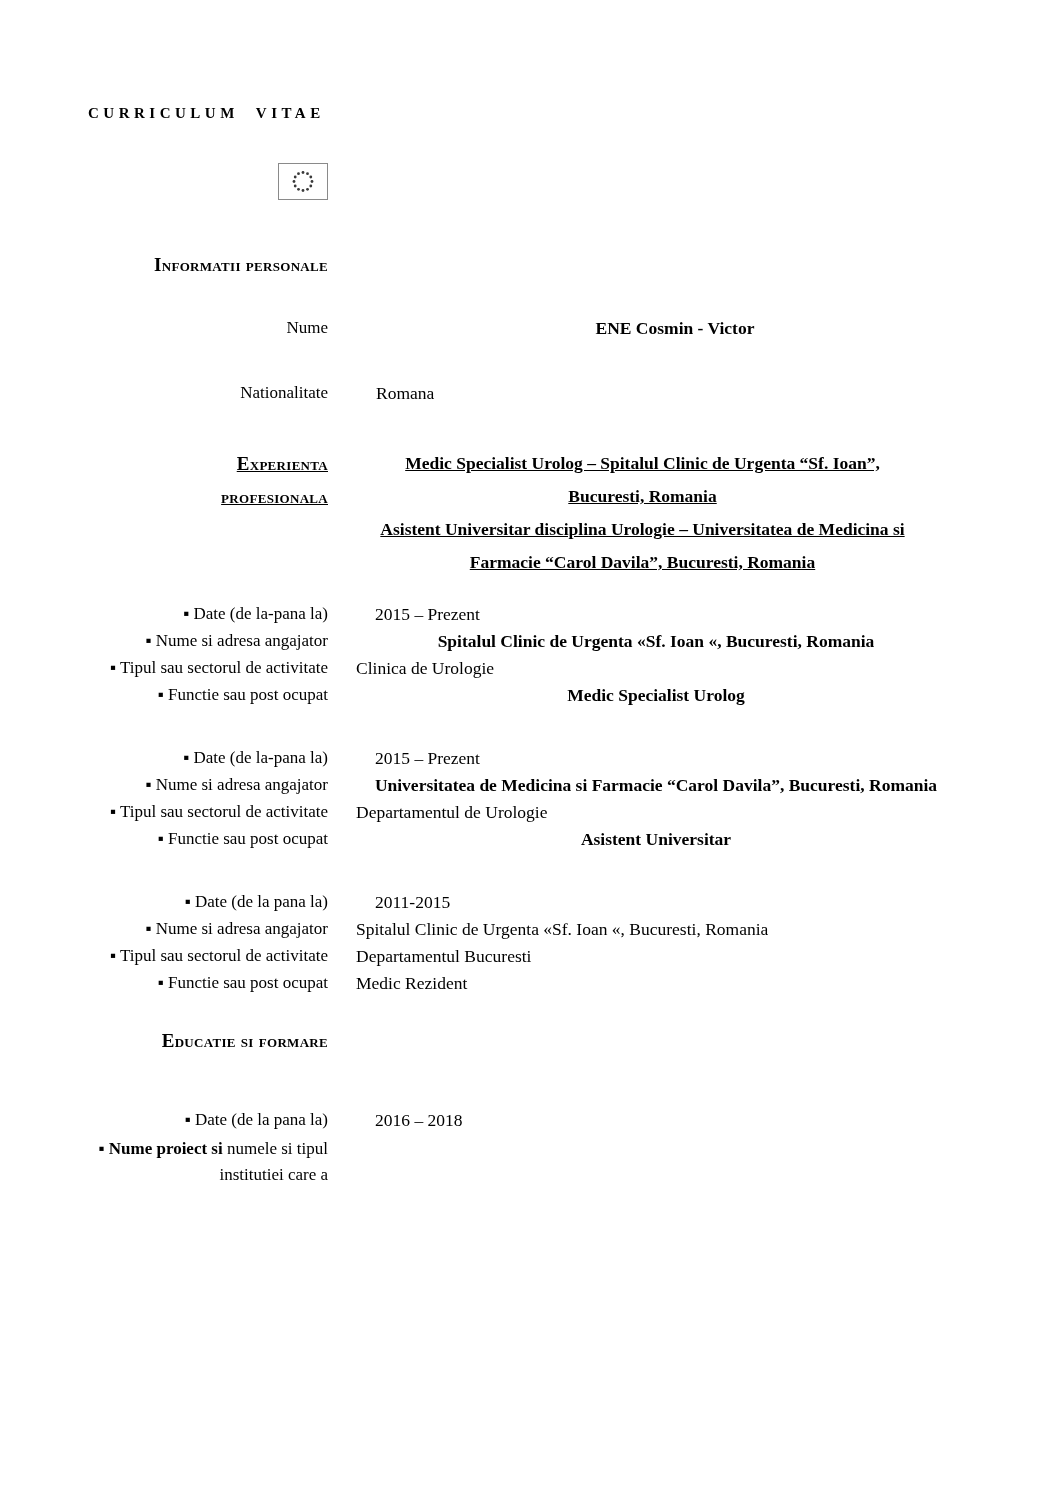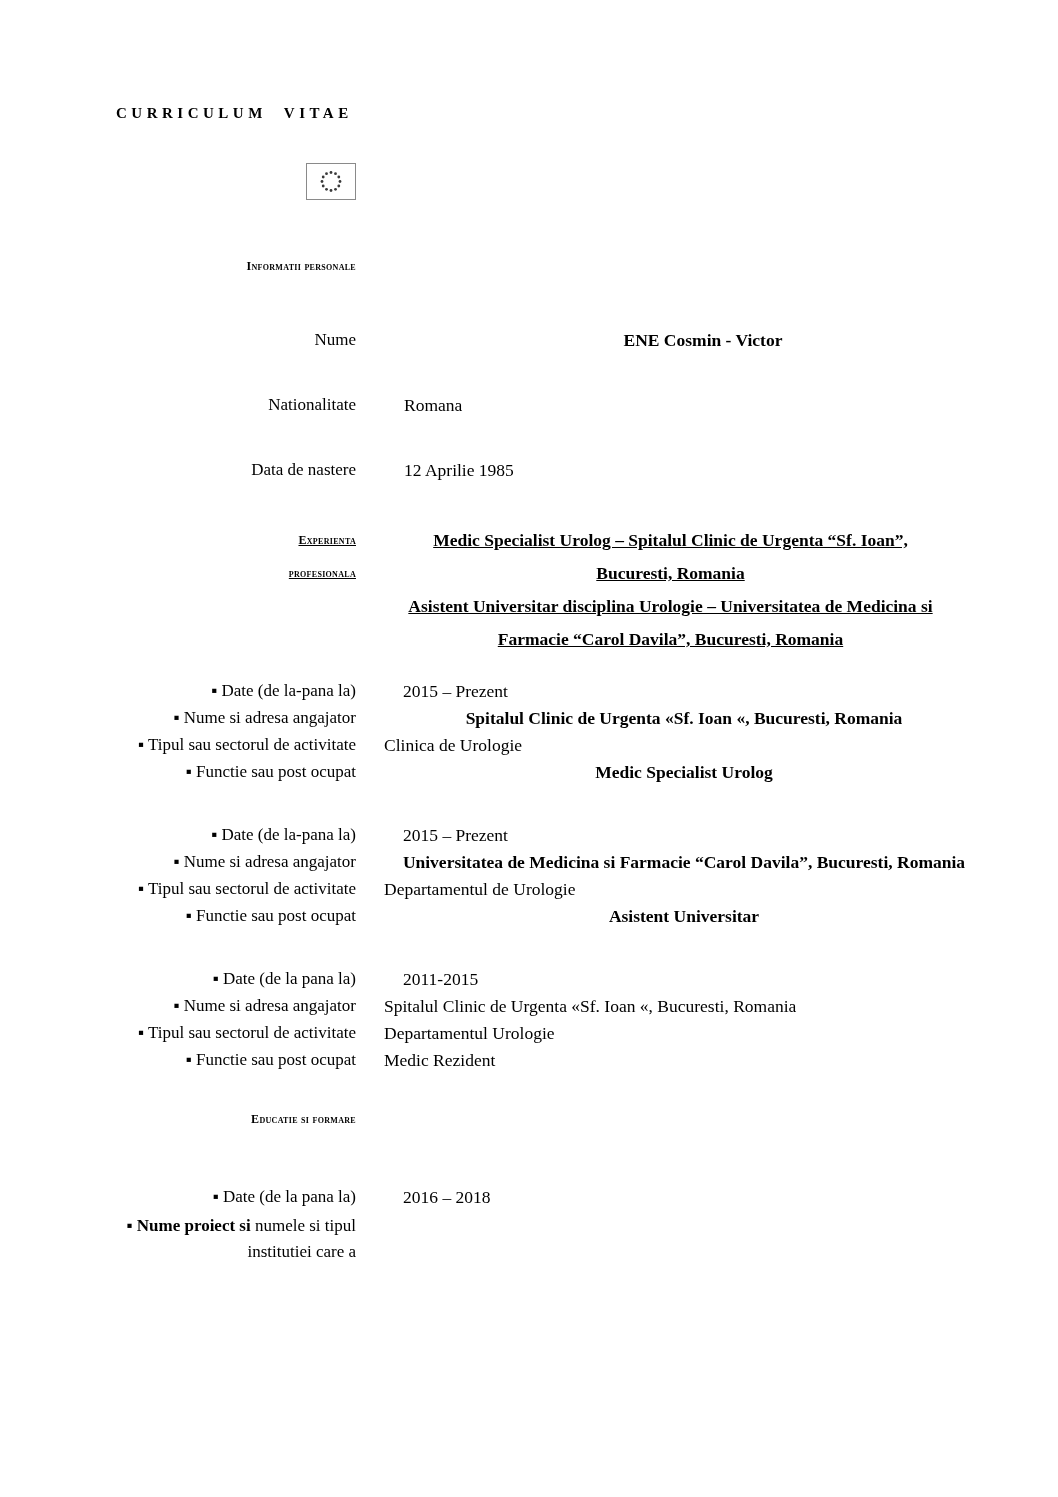--- a/index.html
+++ b/index.html
@@ -11,21 +11,21 @@
     width: 1058px;
     height: 1497px;
     font-family: "Liberation Serif", serif;
     color: #000000;
     overflow: hidden;
   }
   .page {
     box-sizing: border-box;
     width: 936px;
     height: 1497px;
-    padding: 105px 55px 0 116px;
+    padding: 105px 55px 0 88px;
   }
   .doc-title {
     font-size: 15px;
     font-weight: bold;
     letter-spacing: 4.5px;
     word-spacing: 9px;
   }
   .row {
     display: grid;
     grid-template-columns: 240px 600px;
@@ -38,28 +38,28 @@
     line-height: 26px;
   }
   .col-value {
     font-size: 17.5px;
     line-height: 26px;
   }
   .bold { font-weight: bold; text-align: center; }
   .section-heading {
     font-variant: small-caps;
     font-weight: bold;
-    font-size: 12px;
+    font-size: 19px;
     line-height: 26px;
     letter-spacing: 0.3px;
   }
   .flag-row { margin-top: 41px; }
   .flag-box { display: inline-block; }
   .personal-heading-row { margin-top: 44px; }
-  .personal-row-1 { margin-top: 48px; }
+  .personal-row-1 { margin-top: 36px; }
   .personal-row { margin-top: 39px; gap: 48px; }
   .exp-heading-row { margin-top: 41px; text-decoration: underline; }
   .exp-heading .section-heading { line-height: 33px; }
   .exp-summary { max-width: 535px; line-height: 33px; }
   .exp-summary p { margin: 0; }
   .entry-first-row { margin-top: 22px; }
   .entry-gap-row { margin-top: 37px; }
   .entry-row { margin-top: 1px; gap: 28px; }
   .edu-heading-row { margin-top: 32px; }
   .edu-date-row { margin-top: 52px; }
@@ -108,24 +108,20 @@
   <div class="row personal-row-1">
     <div class="col-label">Nume</div>
     <div class="col-value bold">ENE Cosmin - Victor</div>
   </div>
 
   <div class="row personal-row">
     <div class="col-label">Nationalitate</div>
     <div class="col-value">Romana</div>
   </div>
 
-  <div class="row personal-row">
-    <div class="col-label">Data de nastere</div>
-    <div class="col-value">12 Aprilie 1985</div>
-  </div>
 
   <div class="row exp-heading-row">
     <div class="col-label exp-heading">
       <div class="section-heading">Experienta</div>
       <div class="section-heading">profesionala</div>
     </div>
     <div class="col-value exp-summary">
       <p class="bold">Medic Specialist Urolog – Spitalul Clinic de Urgenta “Sf. Ioan”, Bucuresti, Romania</p>
       <p class="bold">Asistent Universitar disciplina Urologie – Universitatea de Medicina si  Farmacie “Carol Davila”, Bucuresti, Romania</p>
     </div>
@@ -168,21 +164,21 @@
   <div class="row entry-gap-row">
     <div class="col-label">▪ Date (de la pana la)</div>
     <div class="col-value">2011-2015</div>
   </div>
   <div class="row entry-row">
     <div class="col-label">▪ Nume si adresa angajator</div>
     <div class="col-value">Spitalul Clinic de Urgenta «Sf. Ioan «, Bucuresti, Romania</div>
   </div>
   <div class="row entry-row">
     <div class="col-label">▪ Tipul sau sectorul de activitate</div>
-    <div class="col-value">Departamentul Urologie</div>
+    <div class="col-value">Departamentul Bucuresti</div>
   </div>
   <div class="row entry-row">
     <div class="col-label">▪ Functie sau post ocupat</div>
     <div class="col-value">Medic Rezident</div>
   </div>
 
   <div class="row edu-heading-row">
     <div class="col-label">
       <span class="section-heading">Educatie si formare</span>
     </div>

